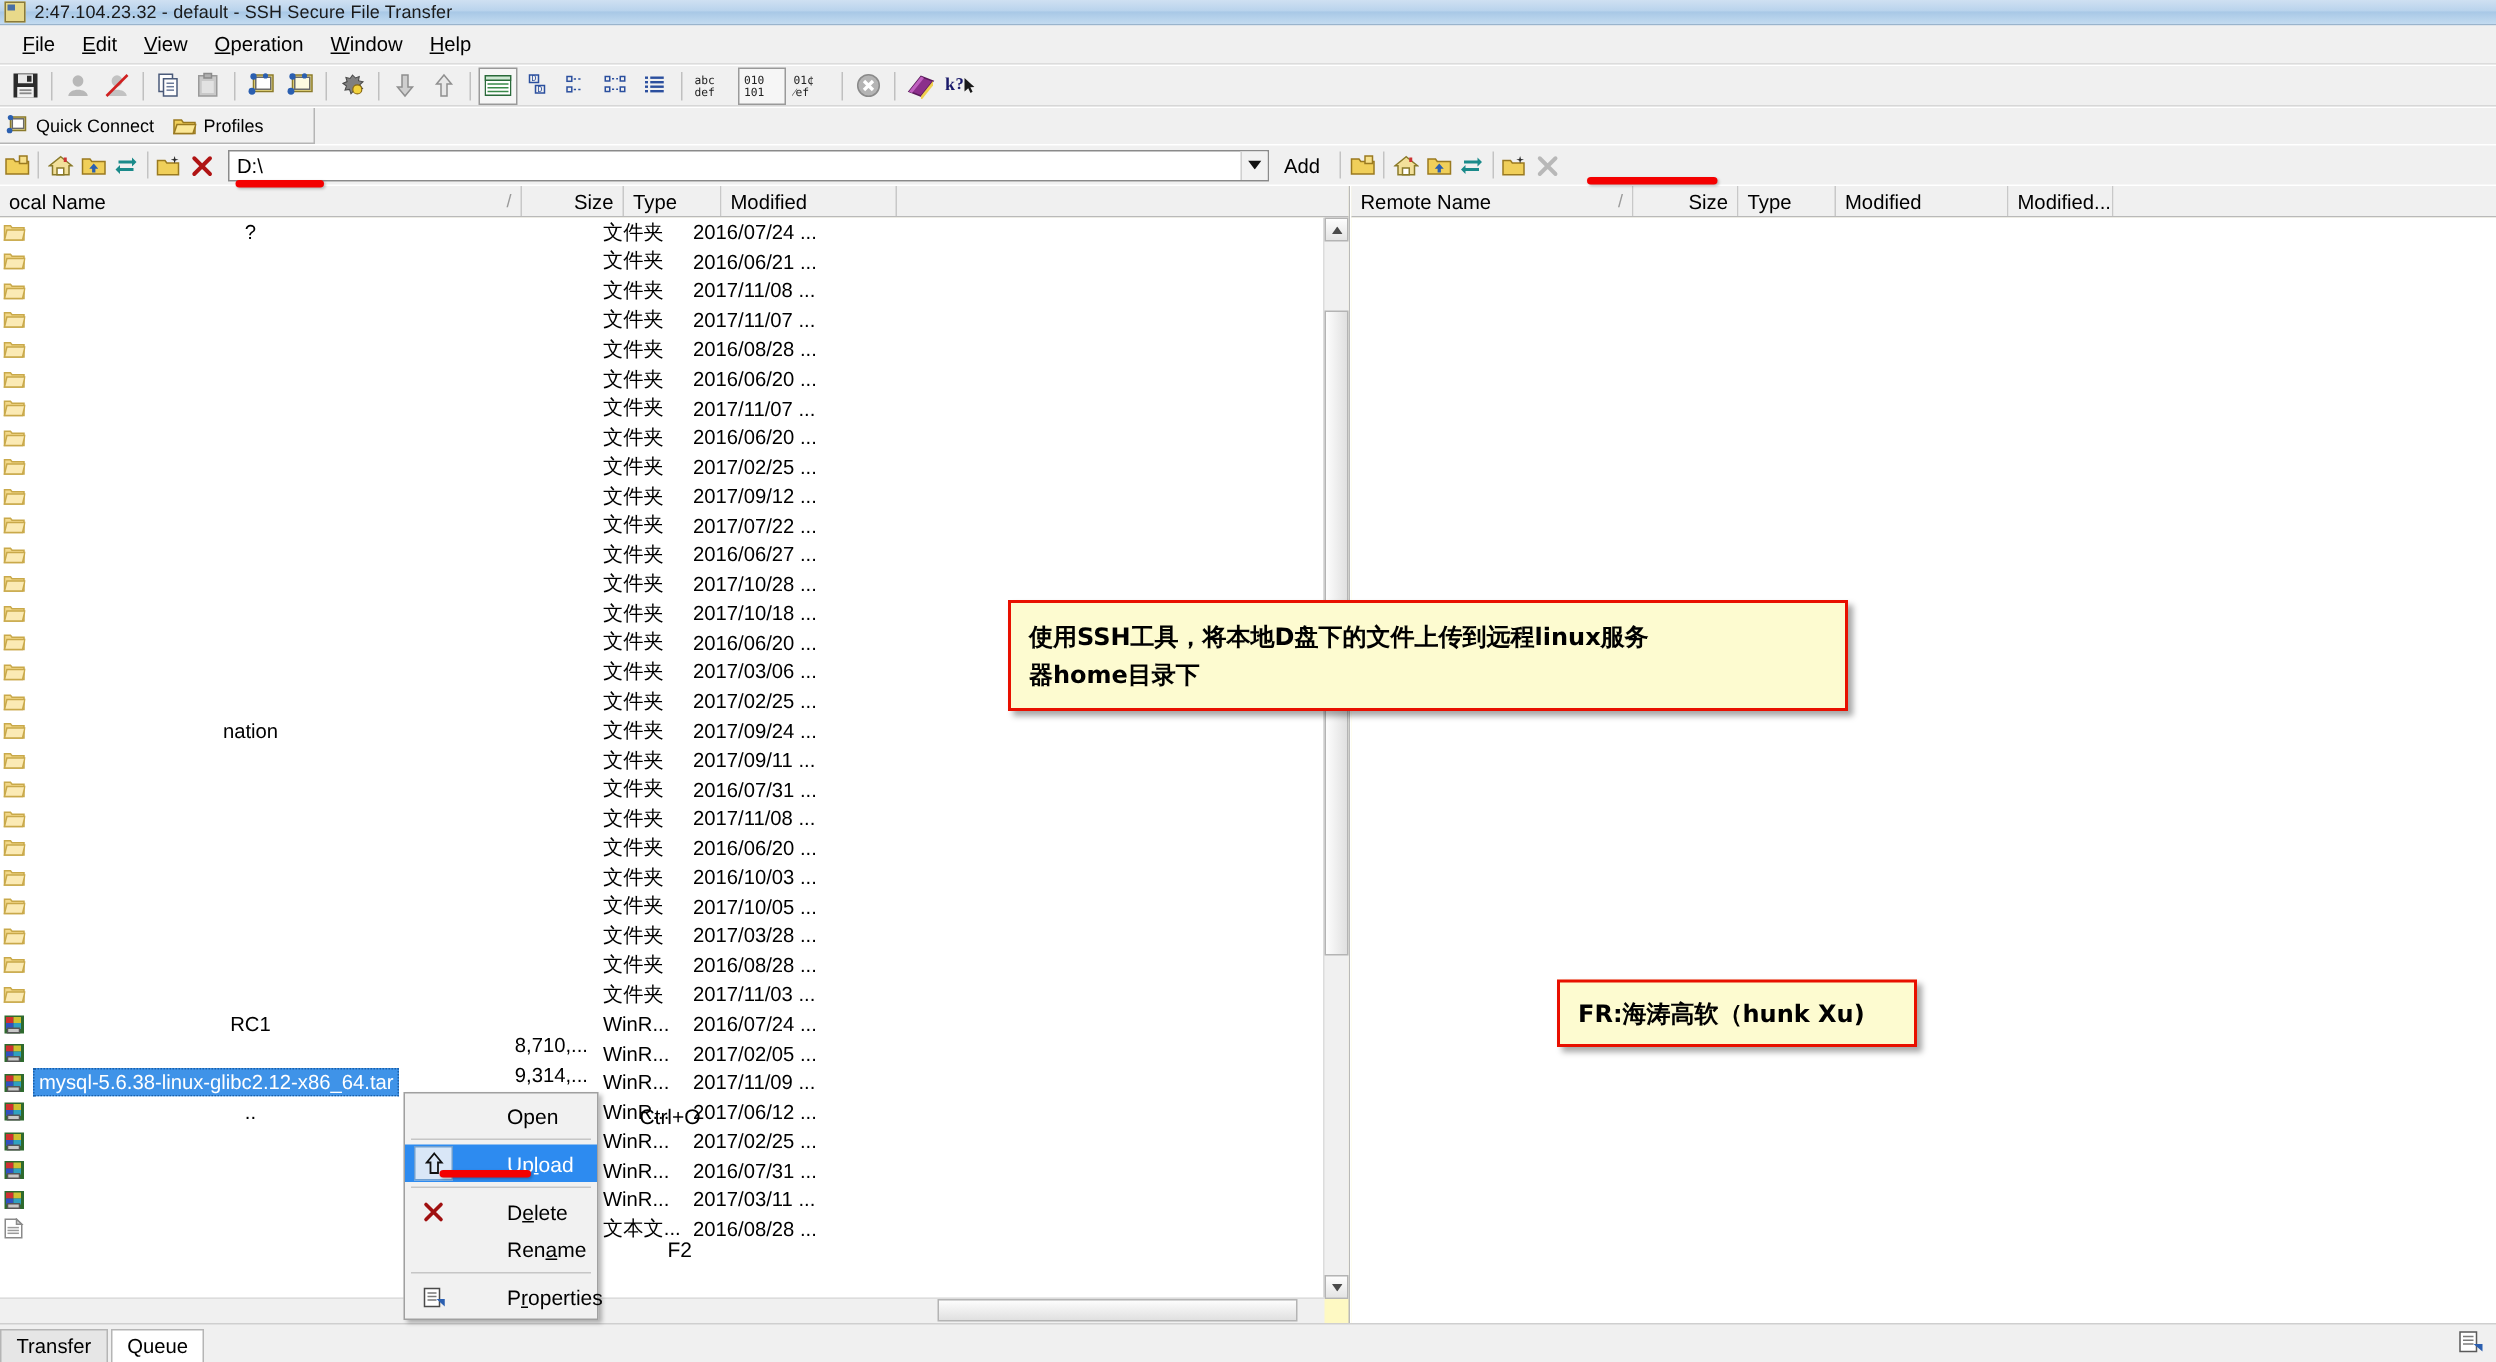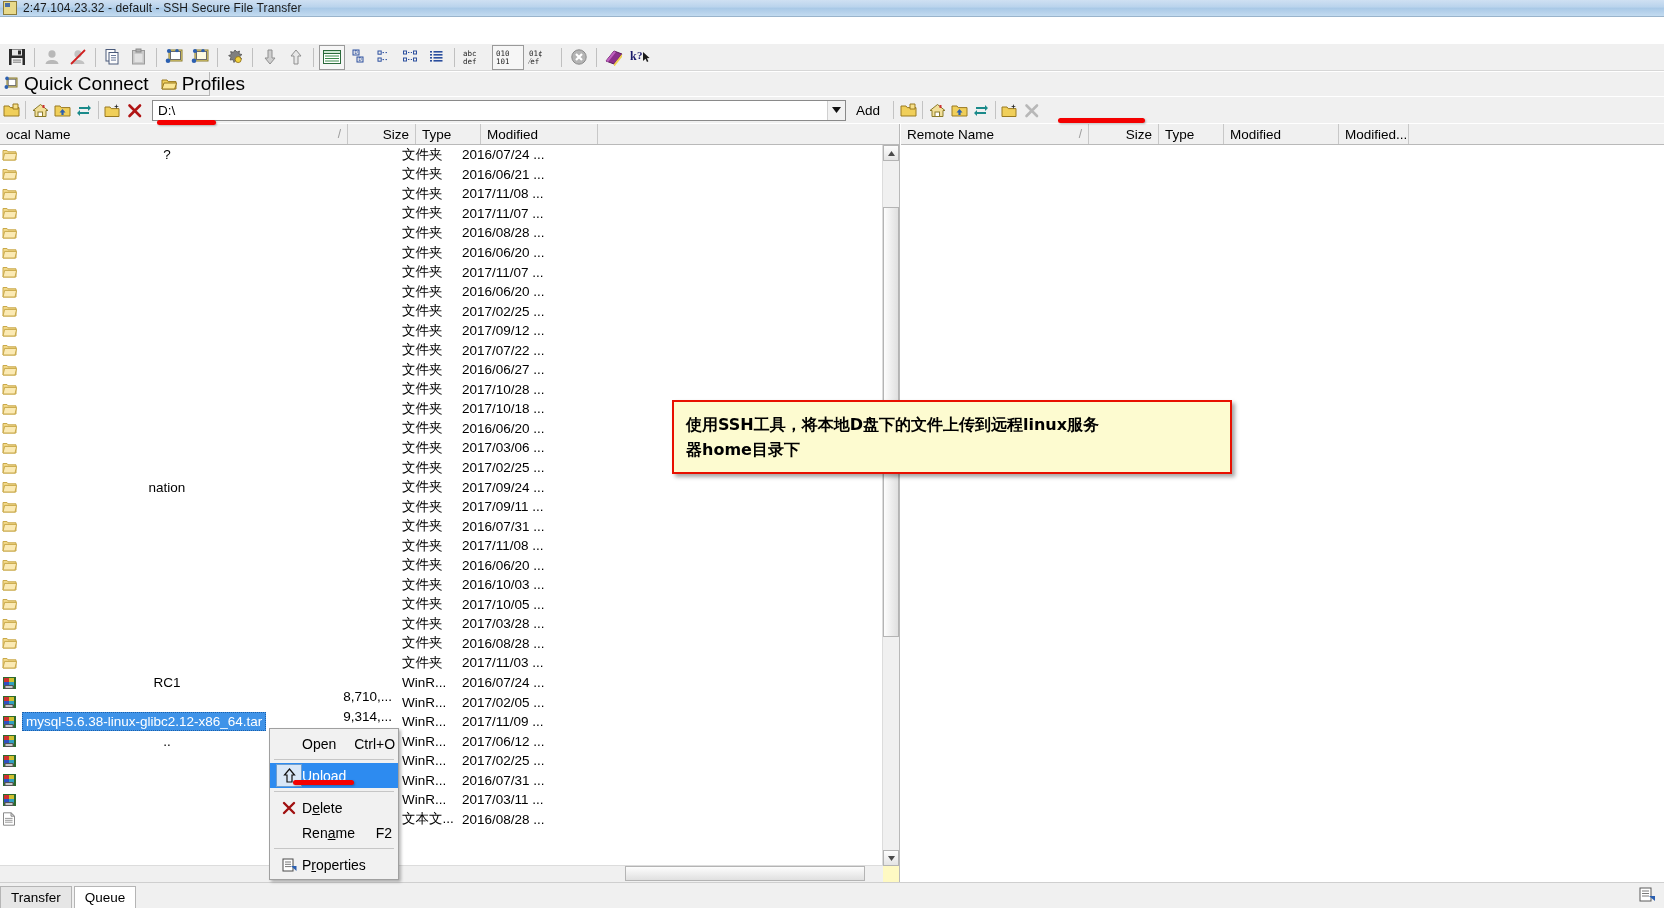--- a/index.html
+++ b/index.html
@@ -55,21 +55,21 @@
   .tbtn.framed{border:1px solid #9a9a9a;background:#f6f6f6;}
   .tbtn svg{display:block;}
 
   
   .connbar{
     position:absolute;left:0;top:72px;width:1664px;height:24px;
     background:#f0f0f0;display:flex;align-items:center;box-sizing:border-box;
   }
   .connbtn{
     display:flex;align-items:center;height:22px;padding:0 8px 0 4px;
-    font-size:19px;color:#000;white-space:nowrap;cursor:default;text-align:center;
+    font-size:12px;color:#000;white-space:nowrap;cursor:default;text-align:center;
   }
   .connbtn .gl{margin-right:5px;display:flex;align-items:center;}
   .connbar-box{
     border:1px solid #b5b5b5;border-top:none;border-left:none;border-right:1px solid #b5b5b5;
     height:24px;display:flex;align-items:center;box-sizing:border-box;
     border-bottom:1px solid #b5b5b5;
   }
 
   
   .addrrow{
@@ -148,21 +148,21 @@
   }
 
   
   .ctxmenu{
     position:absolute;background:#f1f1f1;border:1px solid #a0a0a0;
     box-shadow:2px 2px 3px rgba(0,0,0,0.28);
     padding:2px 0;box-sizing:border-box;z-index:40;
   }
   .ctxitem{
     height:25px;display:flex;align-items:center;font-size:14px;color:#000;
-    padding:0 6px;box-sizing:border-box;position:relative;cursor:default;
+    padding:0 6px;box-sizing:border-box;position:relative;cursor:default;gap:36px;
   }
   .ctxitem .ci-ico{width:26px;flex:0 0 auto;display:flex;align-items:center;justify-content:center;}
   .ctxitem .ci-lbl{flex:1 1 auto;}
   .ctxitem .ci-acc{margin-left:18px;color:#000;}
   .ctxitem.highlight{background:#2d8bf0;}
   .ctxitem.highlight .ci-lbl{color:#fff;}
   .ctxitem.highlight .ci-ico{
     background:#d9e7f7;border:1px solid #6f9fd0;height:23px;box-sizing:border-box;
   }
   .ctxsep{height:1px;background:#c6c6c6;margin:3px 4px;}
@@ -200,20 +200,28 @@
 </head>
 <body>
 
 <div id="app">
 
   <div class="titlebar">
     <div class="tb-icon"></div>
     <div class="tb-title">2:47.104.23.32 - default - SSH Secure File Transfer</div>
   </div>
 
+  <div class="menubar">
+    <div class="menuitem"><u>F</u><span>ile</span></div>
+    <div class="menuitem"><u>E</u><span>dit</span></div>
+    <div class="menuitem"><u>V</u><span>iew</span></div>
+    <div class="menuitem"><u>O</u><span>peration</span></div>
+    <div class="menuitem"><u>W</u><span>indow</span></div>
+    <div class="menuitem"><u>H</u><span>elp</span></div>
+  </div>
 
   <div class="toolbar">
 
     <div class="tbtn">
       <svg width="18" height="18" viewBox="0 0 18 18">
         <rect x="1" y="1" width="16" height="16" fill="#2b2b2b"></rect>
         <rect x="4" y="1.5" width="10" height="6" fill="#e8e8e8"></rect>
         <rect x="10" y="2.5" width="3" height="4" fill="#2b2b2b"></rect>
         <rect x="3.5" y="10" width="11" height="7" fill="#f2f2f2"></rect>
         <rect x="5" y="11.5" width="8" height="1.2" fill="#8a8a8a"></rect>
@@ -1088,20 +1096,23 @@
         </div>
         <div class="ci-lbl">P<u>r</u>operties</div>
       </div>
     </div>
 
   <div class="annot" style="left:672px;top:400px;width:560px;padding:10px 12px;font-size:16px;line-height:25px;">
     <span class="ln">使用SSH工具，将本地D盘下的文件上传到远程linux服务</span>
     <span class="ln">器home目录下</span>
   </div>
 
+  <div class="annot" style="left:1038px;top:653px;width:240px;padding:9px 12px;font-size:16px;line-height:23px;">
+    <span class="ln">FR:海涛高软（hunk Xu)</span>
+  </div>
 
   <div class="redmark" style="left:157px;top:120px;width:59px;height:5px;"></div>
   <div class="redmark" style="left:1058px;top:118px;width:87px;height:5px;"></div>
   <div class="redmark" style="left:293px;top:780px;width:61px;height:5px;"></div>
 
   <div class="bottombar">
     <div class="btab">Transfer</div>
     <div class="btab active">Queue</div>
     <div class="bottom-right-icon">
       <svg width="17" height="16" viewBox="0 0 17 16">

